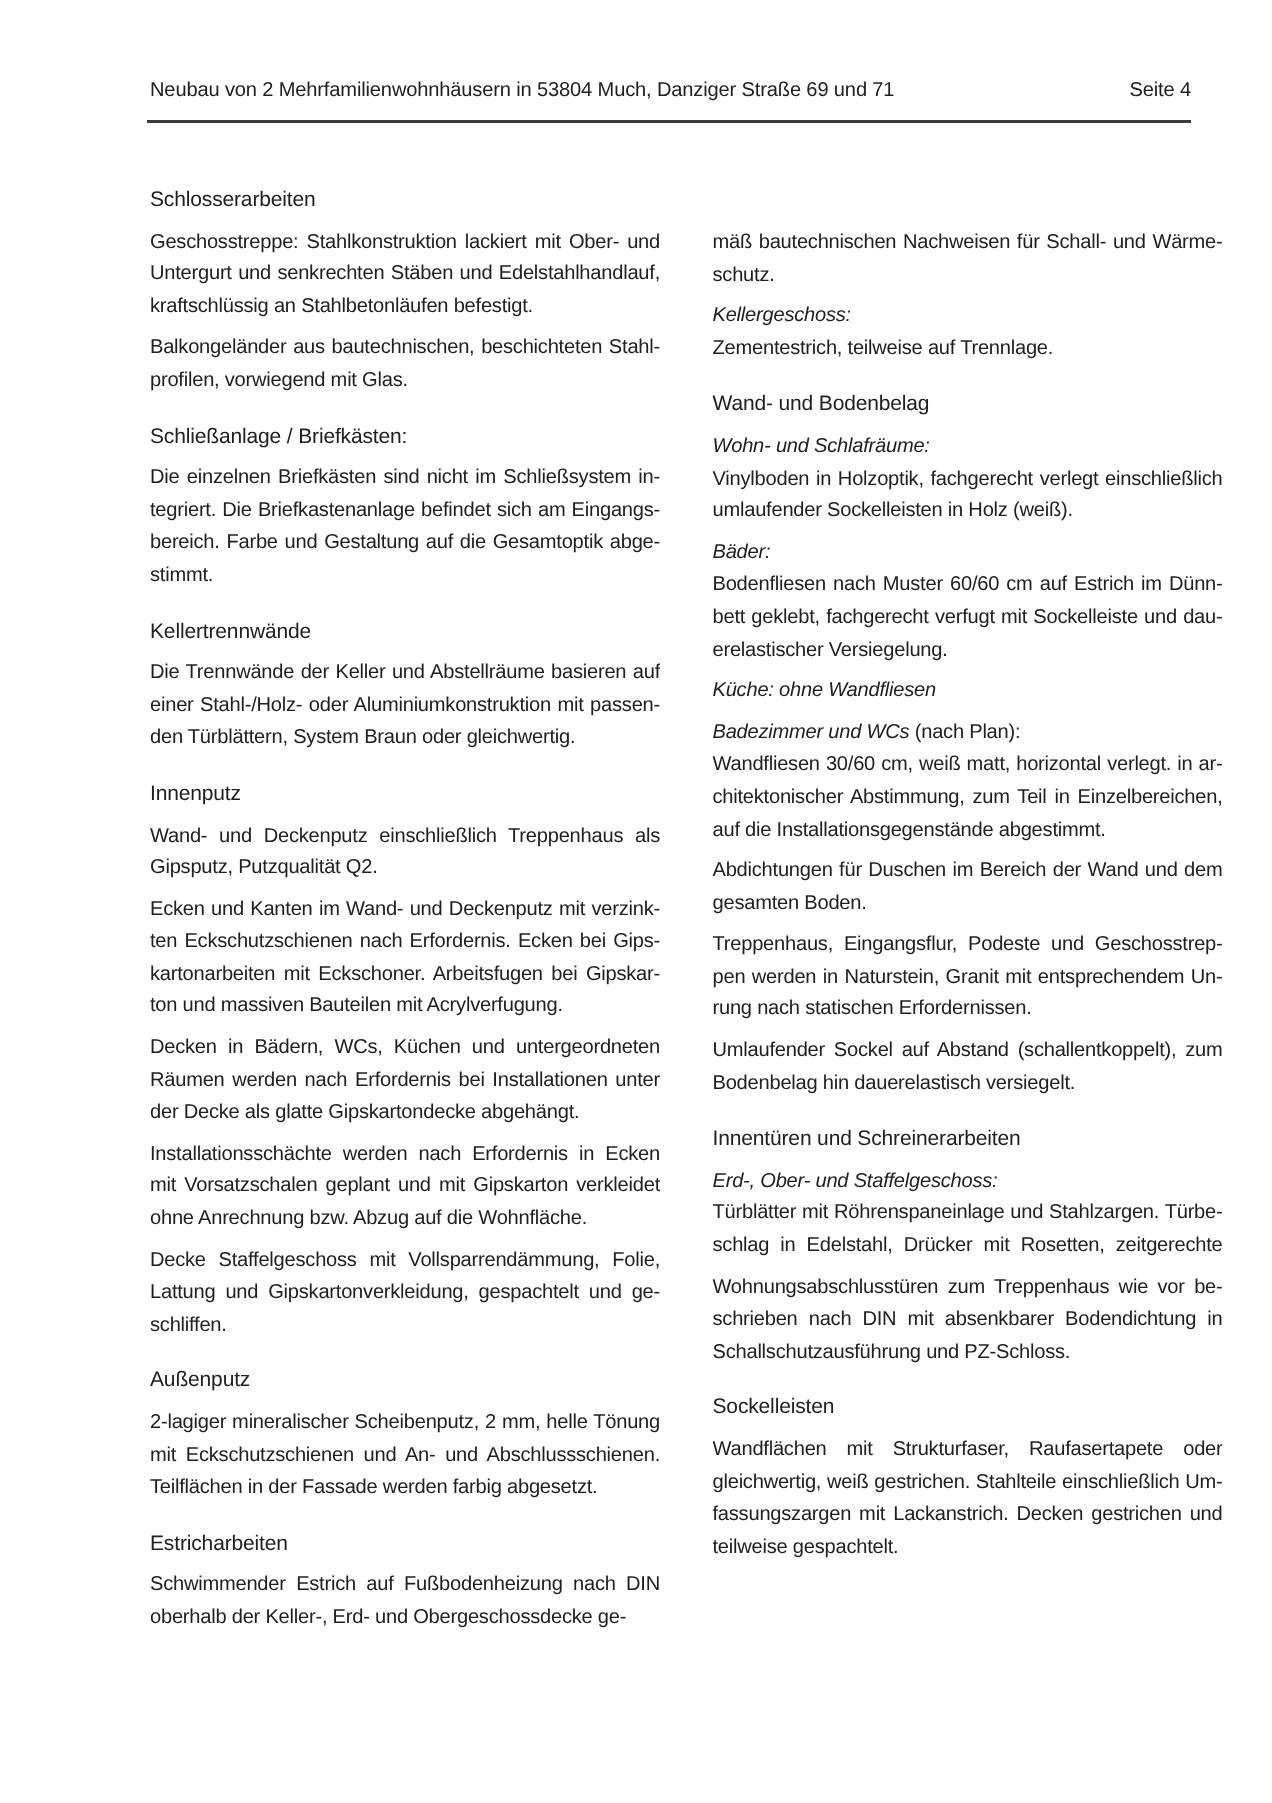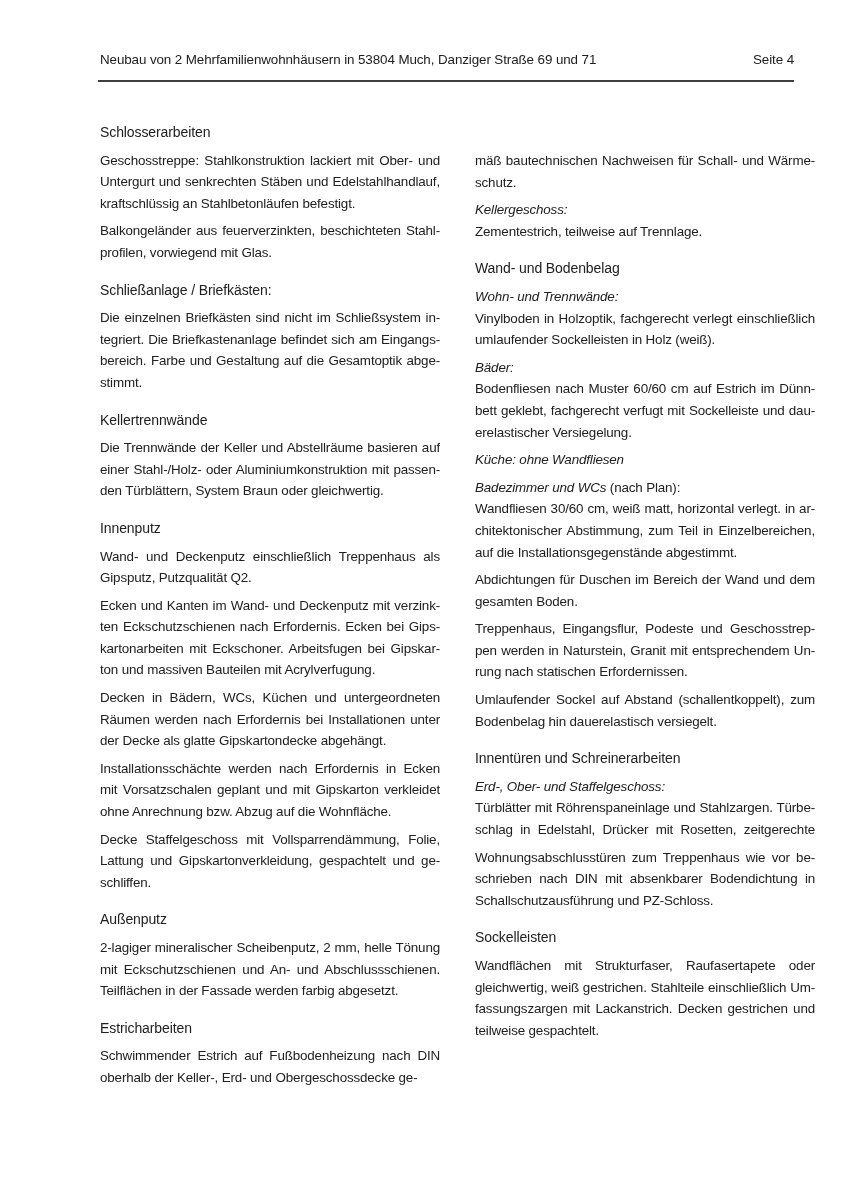--- a/index.html
+++ b/index.html
@@ -58,21 +58,21 @@
 
   <div class="columns">
     <div class="col col-left" id="col-left">
         <div class="heading">Schlosserarbeiten</div>
         <div class="para">
           <div class="line j">Geschosstreppe: Stahlkonstruktion lackiert mit Ober- und</div>
           <div class="line j">Untergurt und senkrechten Stäben und Edelstahlhandlauf,</div>
           <div class="line">kraftschlüssig an Stahlbetonläufen befestigt.</div>
         </div>
         <div class="para">
-          <div class="line j">Balkongeländer aus feuerverzinkten, beschichteten Stahl-</div>
+          <div class="line j">Balkongeländer aus bautechnischen, beschichteten Stahl-</div>
           <div class="line">profilen, vorwiegend mit Glas.</div>
         </div>
         <div class="heading">Schließanlage / Briefkästen:</div>
         <div class="para">
           <div class="line j">Die einzelnen Briefkästen sind nicht im Schließsystem in-</div>
           <div class="line j">tegriert. Die Briefkastenanlage befindet sich am Eingangs-</div>
           <div class="line j">bereich. Farbe und Gestaltung auf die Gesamtoptik abge-</div>
           <div class="line">stimmt.</div>
         </div>
         <div class="heading">Kellertrennwände</div>
@@ -123,21 +123,21 @@
         <div class="para">
           <div class="line j">mäß bautechnischen Nachweisen für Schall- und Wärme-</div>
           <div class="line">schutz.</div>
         </div>
         <div class="para">
           <div class="line label"><i>Kellergeschoss:</i></div>
           <div class="line">Zementestrich, teilweise auf Trennlage.</div>
         </div>
         <div class="heading">Wand- und Bodenbelag</div>
         <div class="para">
-          <div class="line label"><i>Wohn- und Trennwände:</i></div>
+          <div class="line label"><i>Wohn- und Schlafräume:</i></div>
           <div class="line j">Vinylboden in Holzoptik, fachgerecht verlegt einschließlich</div>
           <div class="line">umlaufender Sockelleisten in Holz (weiß).</div>
         </div>
         <div class="para">
           <div class="line label"><i>Bäder:</i></div>
           <div class="line j">Bodenfliesen nach Muster 60/60 cm auf Estrich im Dünn-</div>
           <div class="line j">bett geklebt, fachgerecht verfugt mit Sockelleiste und dau-</div>
           <div class="line">erelastischer Versiegelung.</div>
         </div>
         <div class="para">

